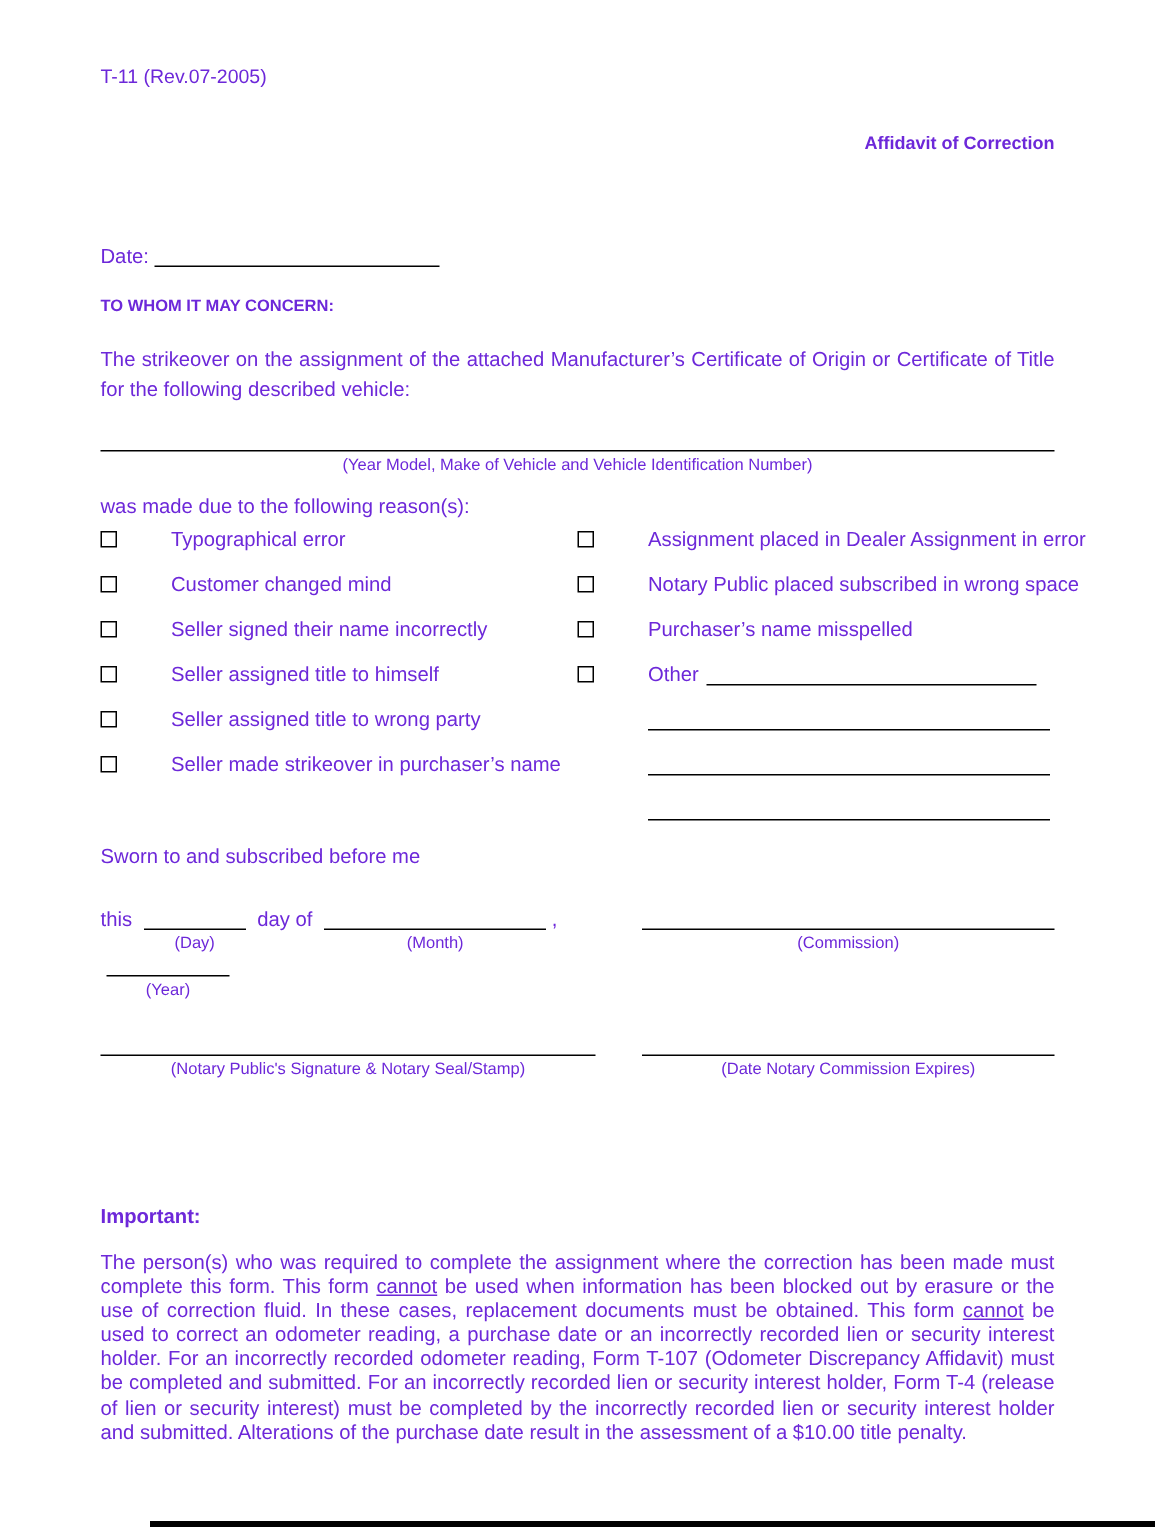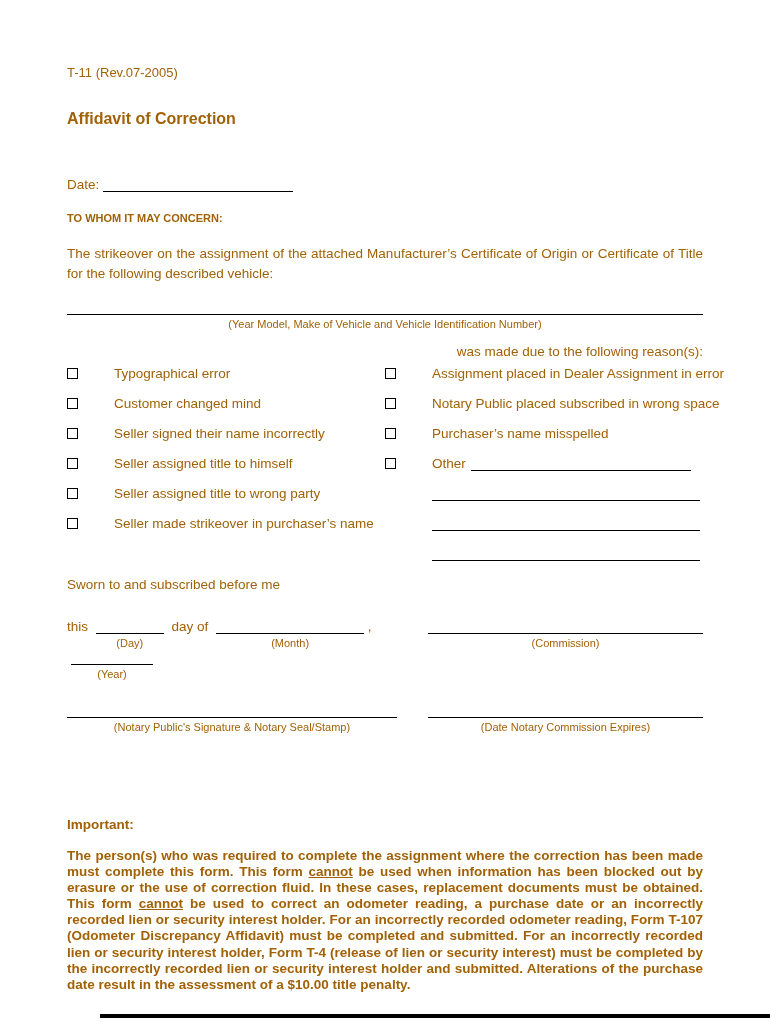--- a/index.html
+++ b/index.html
@@ -2,36 +2,36 @@
 <html><head>
 <meta charset="utf-8">
 <style>
   * { margin:0; padding:0; box-sizing:border-box; }
   html,body { background:#ffffff; }
   .page {
     position:relative;
     width:770px; height:1024px;
     margin:0 auto;
     background:#ffffff;
-    color:#a16207;
+    color:#6d28d9;
     font-family:"Liberation Sans", sans-serif;
     font-size:13.5px;
-    padding:65px 67px 0 67px;
+    padding:43px 67px 0 67px;
     overflow:hidden;
   }
   .form-number { font-size:13px; }
-  .title { text-align:left; font-size:16px; font-weight:bold; margin-top:30px; }
-  .date-row { margin-top:48px; }
+  .title { text-align:right; font-size:12px; font-weight:bold; margin-top:30px; }
+  .date-row { margin-top:60px; }
   .blank { display:inline-block; border-bottom:1px solid #000; height:16px; vertical-align:bottom; }
   .date-blank { width:190px; margin-left:4px; }
   .salutation { margin-top:20px; font-size:11px; font-weight:bold; }
   .intro { margin-top:20px; line-height:1.5; text-align:justify; }
   .vehicle-line { margin-top:16px; border-bottom:1px solid #000; height:14px; }
   .line-caption { text-align:center; font-size:11px; margin-top:3px; }
-  .reasons-intro { margin-top:14px;text-align:right; }
+  .reasons-intro { margin-top:14px; }
   .reasons {
     display:grid;
     grid-template-columns:318px 1fr;
     grid-auto-rows:30px;
     align-items:center;
   }
   .cell { display:flex; align-items:center; }
   .checkbox { width:11px; height:11px; border:1px solid #000; flex:none; display:inline-block; }
   .rl { margin-left:36px; white-space:nowrap; }
   .other-blank { width:220px; margin-left:5px; height:14px; }
@@ -39,21 +39,21 @@
   .sworn-text { margin-top:8px; }
   .swear-row { margin-top:26px; display:flex; justify-content:flex-start; align-items:flex-start; }
   .field { display:inline-block; text-align:center; vertical-align:top; }
   .field .blank { display:block; }
   .cap { display:block; font-size:11px; margin-top:3px; }
   .w { display:inline-block; height:17px; line-height:17px; vertical-align:top; }
   .swear-left .field { margin:0 4px; }
   .comma { margin-left:-4px; }
   .notary-row { margin-top:22px; display:flex; justify-content:space-between; align-items:flex-start; }
   .important-label { margin-top:84px; font-weight:bold; }
-  .important-text { margin-top:16px; line-height:1.2; text-align:justify;font-weight:bold; }
+  .important-text { margin-top:16px; line-height:1.2; text-align:justify; }
   .u { text-decoration:underline; }
   .bottom-edge { position:absolute; left:100px; right:0; bottom:6px; height:4px; background:#000; }
 </style>
 </head>
 <body>
 
 <div class="page">
 
   <div class="form-number">T-11 (Rev.07-2005)</div>
 

